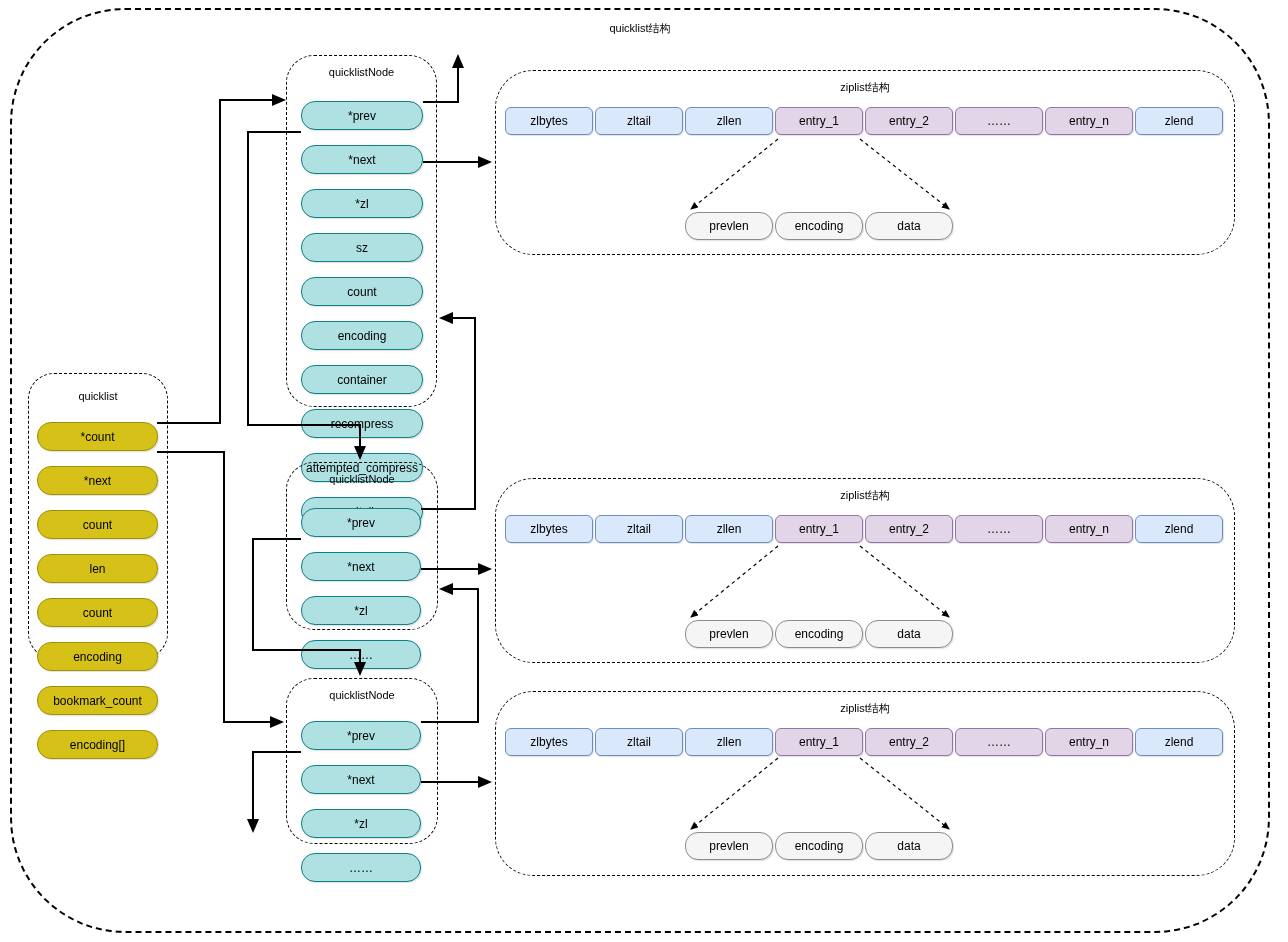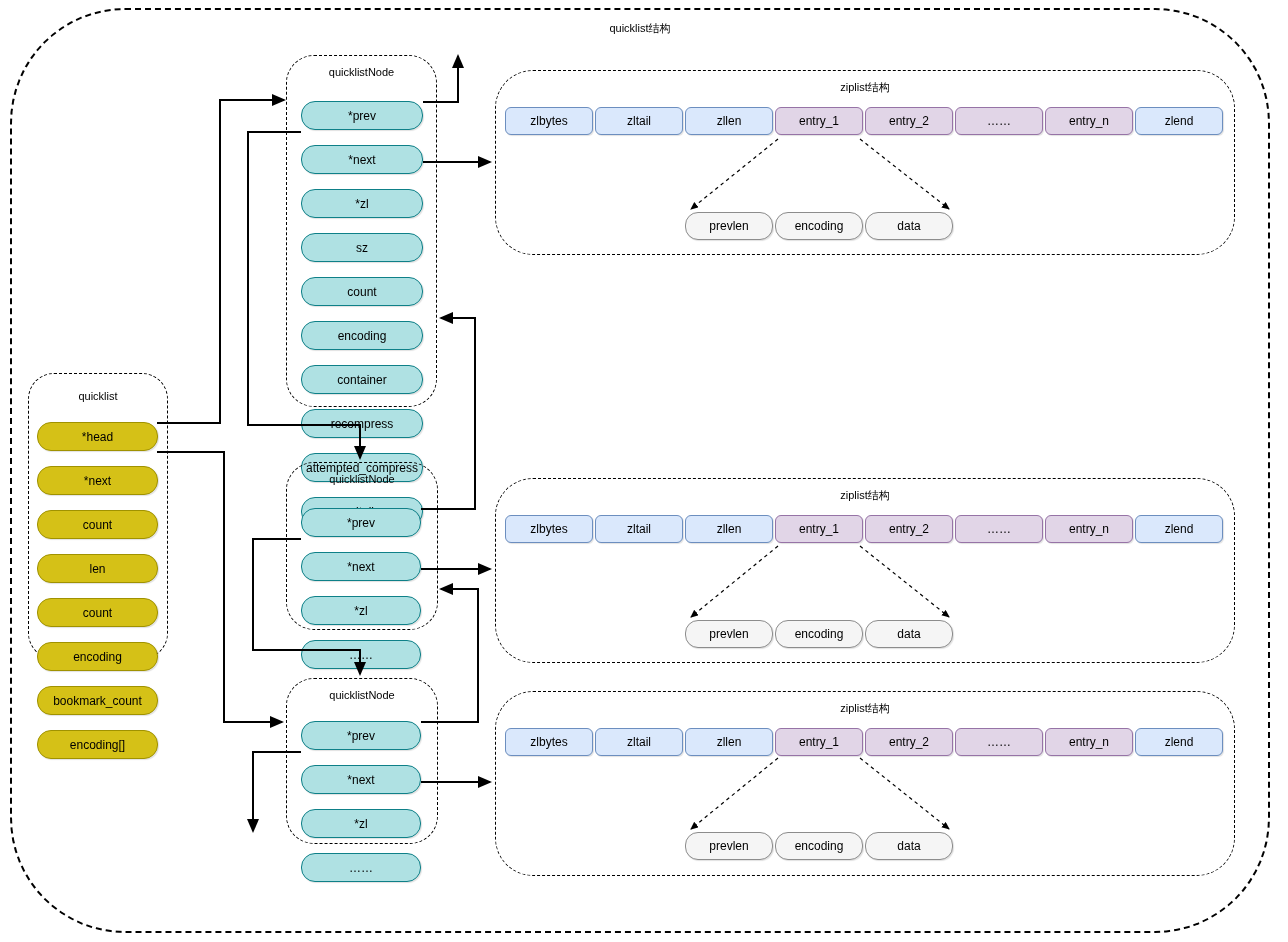--- a/index.html
+++ b/index.html
@@ -79,21 +79,21 @@
     </svg>
 
   <div class="dashedbox outer">
     <div class="boxtitle">quicklist结构</div>
   </div>
 
   <div class="dashedbox qlist">
     <div class="boxtitle t6">quicklist</div>
   </div>
   <div class="fieldcol" style="left:37px;top:409px;width:121px;">
-      <div class="fbox yellow">*head</div>
+      <div class="fbox yellow">*count</div>
       <div class="fbox yellow">*next</div>
       <div class="fbox yellow">count</div>
       <div class="fbox yellow">len</div>
       <div class="fbox yellow">count</div>
       <div class="fbox yellow">encoding</div>
       <div class="fbox yellow">bookmark_count</div>
       <div class="fbox yellow">encoding[]</div>
     </div>
 
   <div class="dashedbox node1">

